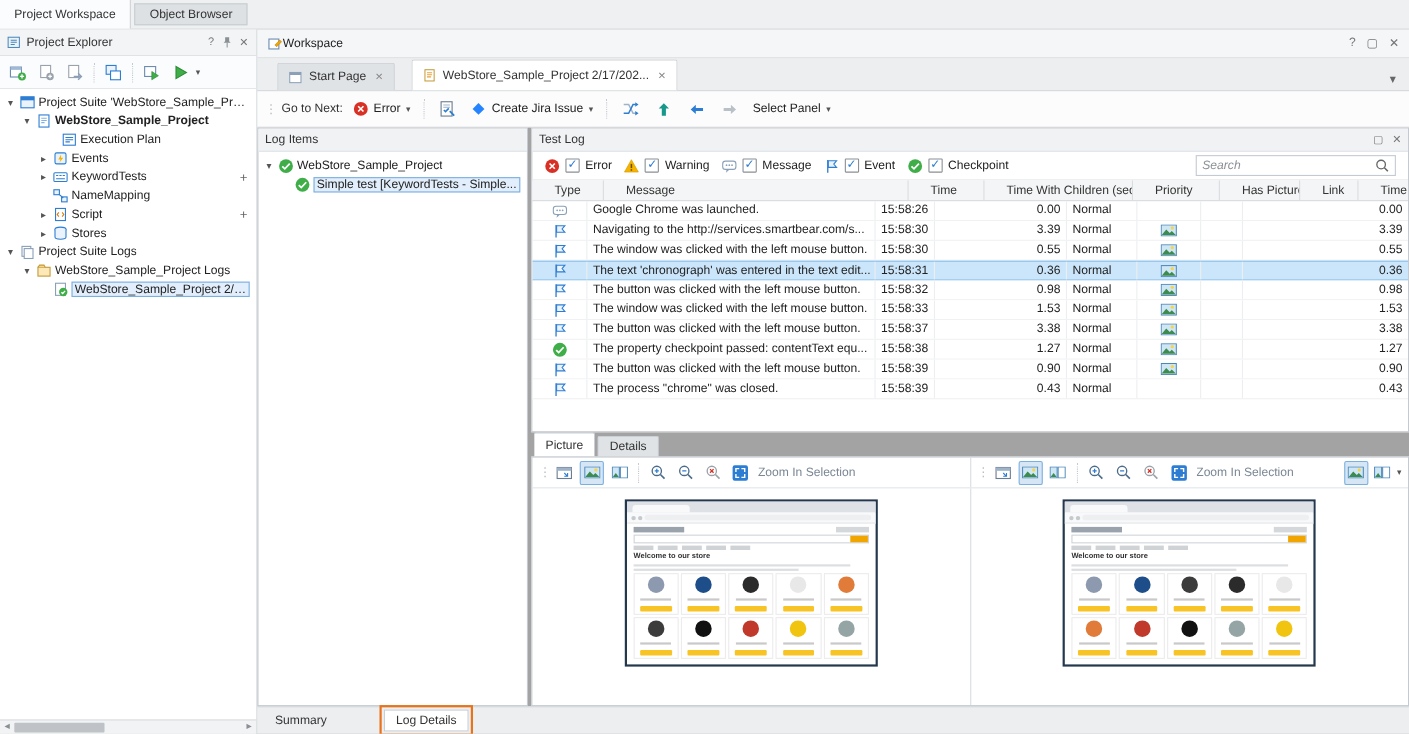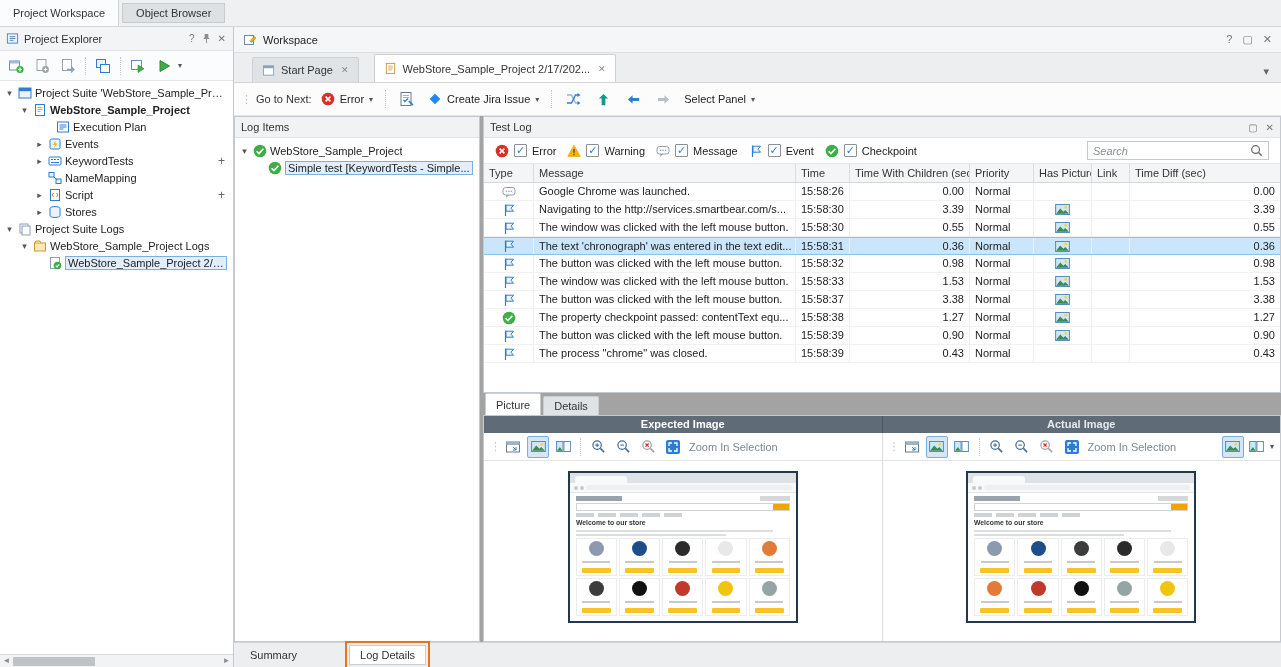--- a/index.html
+++ b/index.html
@@ -30,21 +30,21 @@
   .tree-row.sel .tlabel { background:#e2eefb; border:1px solid #7ab0e0; padding:0 2px; }
   .chev { width:11px; text-align:center; color:#555; font-size:9px; flex:none; }
   .tlabel { overflow:hidden; text-overflow:ellipsis; }
   .plus { margin-left:auto; color:#666; font-size:12px; padding:0 2px; }
   .lp-hscroll { height:13px; background:#f1f3f4; border-top:1px solid #dadde0; position:relative; flex:none; }
   .sb-arr { position:absolute; top:0; width:13px; height:12px; color:#8a8f94; font-size:8px; line-height:12px; text-align:center; }
   .sb-thumb { position:absolute; left:13px; top:2px; width:82px; height:9px; background:#bfc3c7; border-radius:1px; }
 
   
   .workspace-col { flex:1; display:flex; flex-direction:column; min-width:0; }
-  .ws-header { height:26px; background:#f4f6f8; border-bottom:1px solid #dcdfe3; display:flex; align-items:center; gap:6px; padding:0 9px; }
+  .ws-header { height:26px; background:#f4f6f8; border-bottom:1px solid #dcdfe3; display:flex; align-items:center; padding:0 9px; }
   .ws-icons { margin-left:auto; display:flex; gap:10px; color:#777; }
   .doc-tabs { height:30px; background:#eceef0; display:flex; align-items:flex-end; padding:0 6px; border-bottom:1px solid #d2d6d9; }
   .doc-tab { height:25px; display:flex; align-items:center; gap:6px; padding:0 9px; margin-right:3px; background:#e0e3e6; border:1px solid #cdd1d5; border-bottom:none; border-radius:2px 2px 0 0; color:#333; white-space:nowrap;margin-left:12px; }
   .doc-tab.active { background:#fff; height:28px; }
   .tab-close { color:#888; font-size:9px; margin-left:2px; }
   .tabs-caret { margin-left:auto; color:#666; padding:0 6px 4px 0; }
 
   .main-toolbar { height:33px; background:#fcfcfd; border-bottom:1px solid #e2e5e8; display:flex; align-items:center; gap:6px; padding:0 7px; }
   .handle { color:#b6babd; font-size:11px; letter-spacing:-2px; }
   .tb-label { color:#333; }
@@ -59,21 +59,21 @@
 
   .right-col { flex:1; display:flex; flex-direction:column; min-width:0; }
   .tl-panel { height:277px; background:#fff; border:1px solid #c5cad0; display:flex; flex-direction:column; flex:none; }
   .filter-bar { height:26px; border-bottom:1px solid #e6e9ec; display:flex; align-items:center; gap:11px; padding:0 11px; flex:none; }
   .filter { display:flex; align-items:center; gap:5px; }
   .cb { width:13px; height:13px; border:1px solid #8a9096; background:#fff; color:#2d7dd2; font-size:11px; line-height:11px; text-align:center; border-radius:1px; flex:none; }
   .search-box { margin-left:auto; width:182px; height:19px; border:1px solid #c3cad1; display:flex; align-items:center; padding:0 5px; gap:4px; }
   .search-text { flex:1; font-style:italic; color:#8a9096; }
 
   .tl-head { display:flex; height:19px; background:#f4f5f6; border-bottom:1px solid #d4d8db; flex:none; }
-  .tl-hcell { border-right:1px solid #d9dde0; padding:0 5px; line-height:18px; color:#333; overflow:hidden; white-space:nowrap; flex:none; }
+  .tl-hcell { border-right:1px solid #d9dde0; padding:0 5px; line-height:18px; color:#333; overflow:hidden; white-space:nowrap; flex:none;margin-left:15px; }
   .tl-body { flex:1; overflow:hidden; }
   .tl-row { display:flex; height:18px; border-bottom:1px solid #f0f1f2; background:#fff; }
   .tl-row.selected { background:#cbe6fb; border-top:1px solid #8cc1ea; border-bottom:1px solid #8cc1ea; }
   .tl-cell { border-right:1px solid #eceef0; padding:0 5px; line-height:16px; overflow:hidden; white-space:nowrap; flex:none; }
   .center { display:flex; align-items:center; justify-content:center; padding:0; }
   .num { text-align:right; }
   .col-type{width:50px;} .col-message{width:262px;} .col-time{width:54px;} .col-twc{width:120px;}
   .col-priority{width:64px;} .col-haspic{width:58px;} .col-link{width:38px;} .col-diff{flex:1; border-right:none;}
 
   .pic-tabs { height:22px; display:flex; align-items:flex-end; padding-left:2px; gap:2px; flex:none;text-align:center; }
@@ -804,24 +804,20 @@
         <div class="pic-tabs">
           <div class="pic-tab active">
               <span>Picture</span>
             </div>
           <div class="pic-tab">
               <span>Details</span>
             </div>
         </div>
 
         <div class="img-panel">
-          <div class="img-titles">
-            <div class="img-title">Expected Image</div>
-            <div class="img-title">Actual Image</div>
-          </div>
           <div class="img-toolbars">
             <div class="img-tb">
               <span class="handle">⋮</span>
               <span class="tool">
                   <span class="ic">
                     <svg viewBox="0 0 16 16" width="16" height="16">
                       <rect x="1.5" y="3" width="13" height="10" fill="#fff" stroke="#6b7c8f"></rect>
                       <rect x="1.5" y="3" width="13" height="3" fill="#9fb3c8"></rect>
                       <path d="M8 8l3 3M11 8v3H8" fill="none" stroke="#2d7dd2"></path>
                     </svg>

